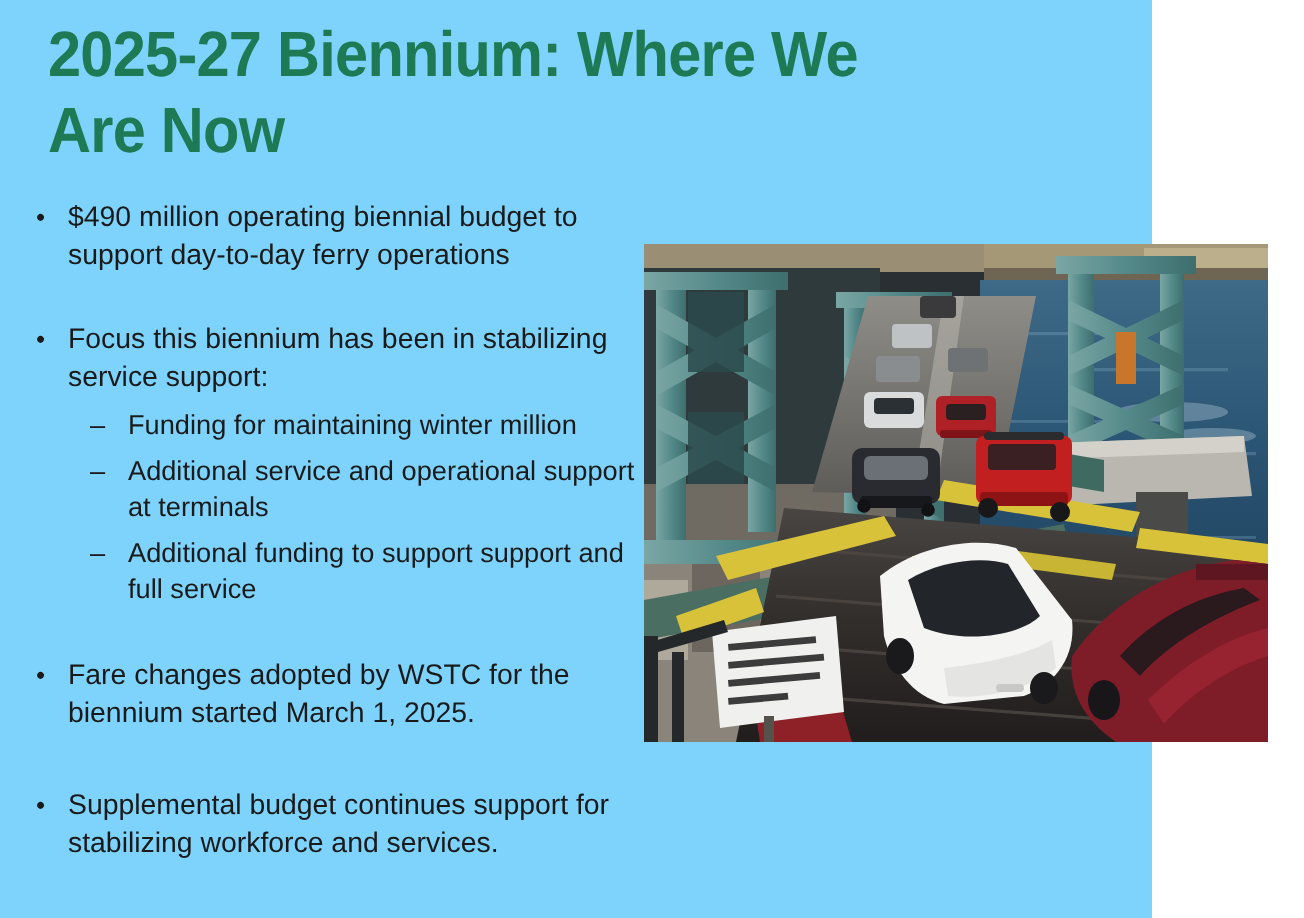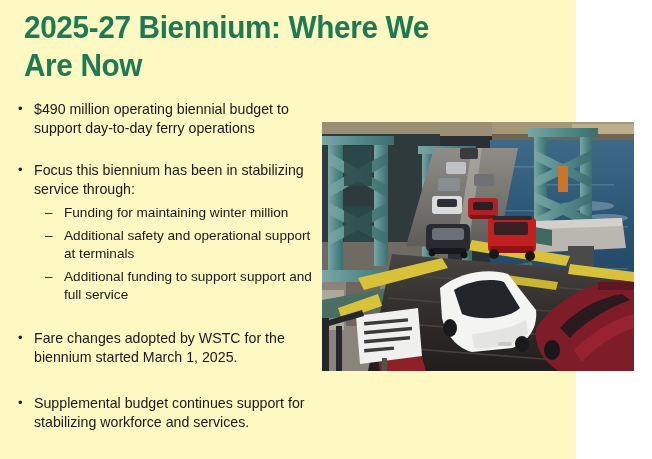--- a/index.html
+++ b/index.html
@@ -12,21 +12,21 @@
     height: 459px;
     overflow: hidden;
     font-family: "Liberation Sans", sans-serif;
     color: #000000;
     position: relative;
   }
   #slide {
     position: relative;
     width: 576px;
     height: 459px;
-    background: #fef9c3;
+    background: #7dd3fc;
   }
 
   
   #slide-title {
     position: absolute;
     left: 24px;
     top: 8px;
     width: 600px;
     font-family: "Liberation Sans Narrow", "Liberation Sans", sans-serif;
     font-weight: bold;
@@ -107,31 +107,31 @@
 
   <div id="body-column">
 
     <div class="bullet-l1">
       <span class="marker">•</span>
       <span>$490 million operating biennial budget to support day-to-day ferry operations</span>
     </div>
 
     <div class="bullet-l1 tight">
       <span class="marker">•</span>
-      <span>Focus this biennium has been in stabilizing service through:</span>
+      <span>Focus this biennium has been in stabilizing service support:</span>
     </div>
 
     <div class="sub-list">
       <div class="bullet-l2">
         <span class="marker">–</span>
         <span>Funding for maintaining winter million</span>
       </div>
       <div class="bullet-l2">
         <span class="marker">–</span>
-        <span>Additional safety and operational support at terminals</span>
+        <span>Additional service and operational support at terminals</span>
       </div>
       <div class="bullet-l2 gap-after-sub">
         <span class="marker">–</span>
         <span>Additional funding to support support and full service</span>
       </div>
     </div>
 
     <div class="bullet-l1 gap-after">
       <span class="marker">•</span>
       <span>Fare changes adopted by WSTC for the biennium started March 1, 2025.</span>

